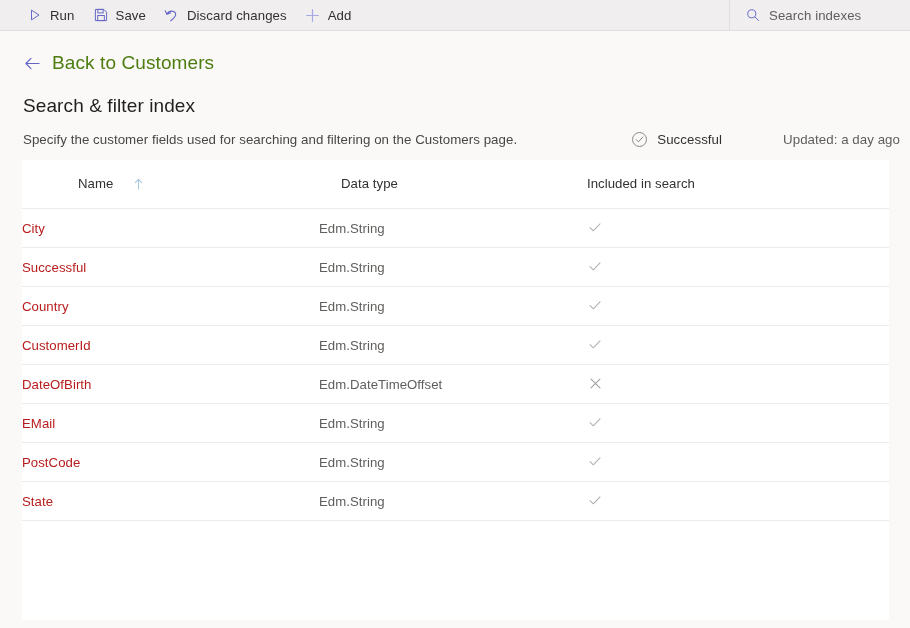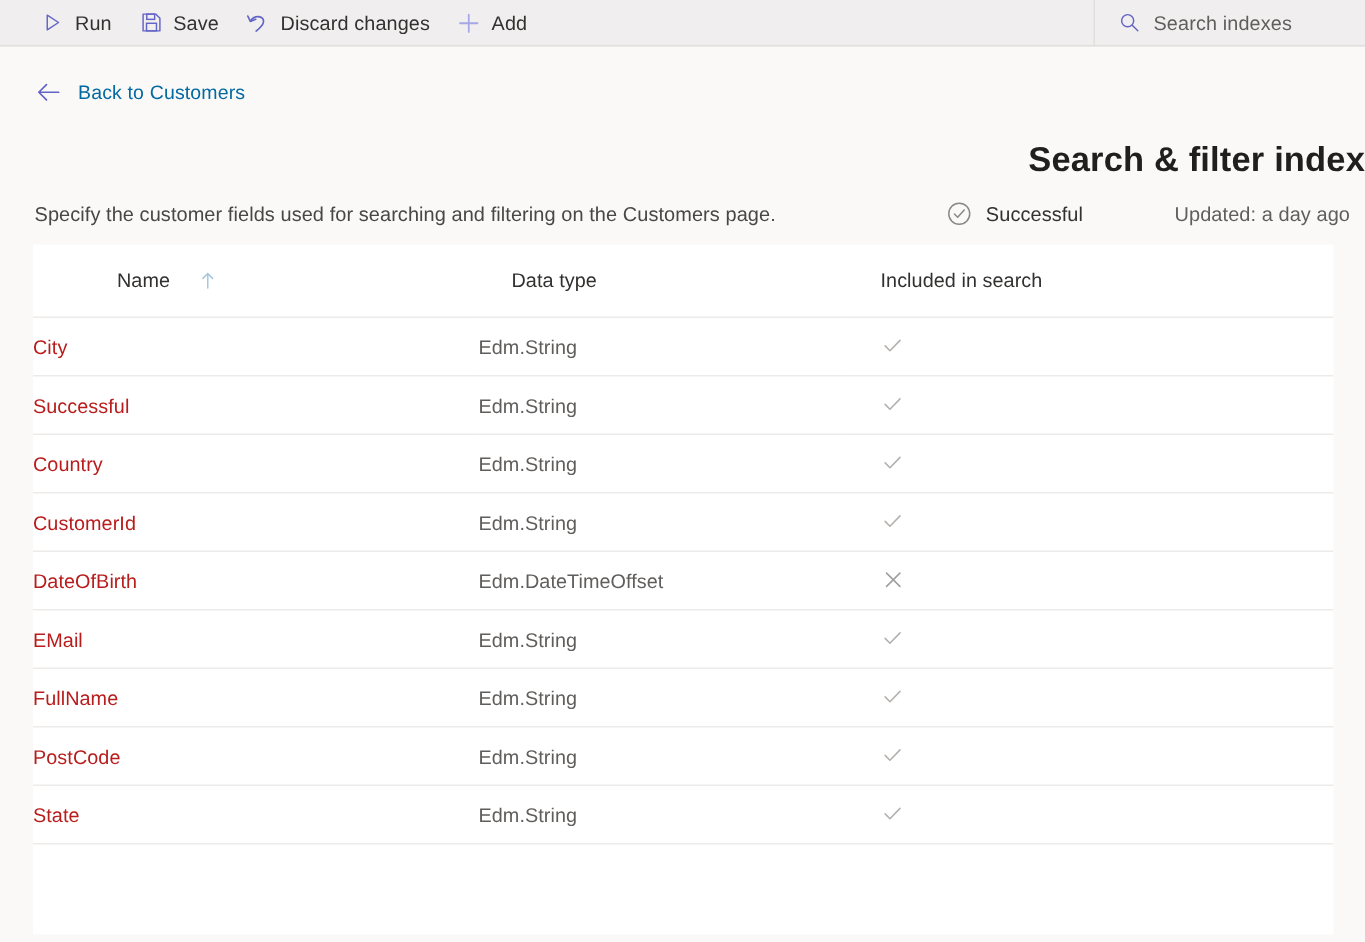--- a/index.html
+++ b/index.html
@@ -83,37 +83,36 @@
     cursor: pointer;
     user-select: none;
   }
   .backlink .ic {
     width: 18px; height: 18px;
     display: inline-flex;
     align-items: center; justify-content: center;
     margin-right: 11px;
   }
   .backlink .lbl {
-    font-size: 13px;
-    color: #0369a1;
+    font-size: 19px;
+    color: #4d7c0f;
     letter-spacing: 0.1px;
   }
 
   
   .page-head {
     margin: 20px 0 0 23px;
   }
   .page-title {
-    font-size: 23px;
-    font-weight: 700;
+    font-size: 19px;
+    font-weight: 400;
     color: #201f1e;
     letter-spacing: 0.1px;
     line-height: 1;
     margin: 0;
-    text-align: right;
   }
   .subrow {
     display: flex;
     align-items: center;
     margin-top: 16px;
     padding-right: 10px;
     gap: 44px;
   }
   .subtitle {
     font-size: 13.3px;
@@ -390,29 +389,20 @@
         <tr class="row">
           <td class="cell-name">EMail</td>
           <td class="cell-type">Edm.String</td>
           <td class="cell-inc"><span class="mark">
               <svg width="16" height="16" viewBox="0 0 16 16">
                 <path d="M3.1 8.6 L6.3 11.8 L13 4.9" fill="none" stroke="#b3b0ad" stroke-width="1.05" stroke-linecap="round" stroke-linejoin="round"></path>
               </svg>
             </span></td>
         </tr>
         <tr class="row">
-          <td class="cell-name">FullName</td>
-          <td class="cell-type">Edm.String</td>
-          <td class="cell-inc"><span class="mark">
-              <svg width="16" height="16" viewBox="0 0 16 16">
-                <path d="M3.1 8.6 L6.3 11.8 L13 4.9" fill="none" stroke="#b3b0ad" stroke-width="1.05" stroke-linecap="round" stroke-linejoin="round"></path>
-              </svg>
-            </span></td>
-        </tr>
-        <tr class="row">
           <td class="cell-name">PostCode</td>
           <td class="cell-type">Edm.String</td>
           <td class="cell-inc"><span class="mark">
               <svg width="16" height="16" viewBox="0 0 16 16">
                 <path d="M3.1 8.6 L6.3 11.8 L13 4.9" fill="none" stroke="#b3b0ad" stroke-width="1.05" stroke-linecap="round" stroke-linejoin="round"></path>
               </svg>
             </span></td>
         </tr>
         <tr class="row">
           <td class="cell-name">State</td>

